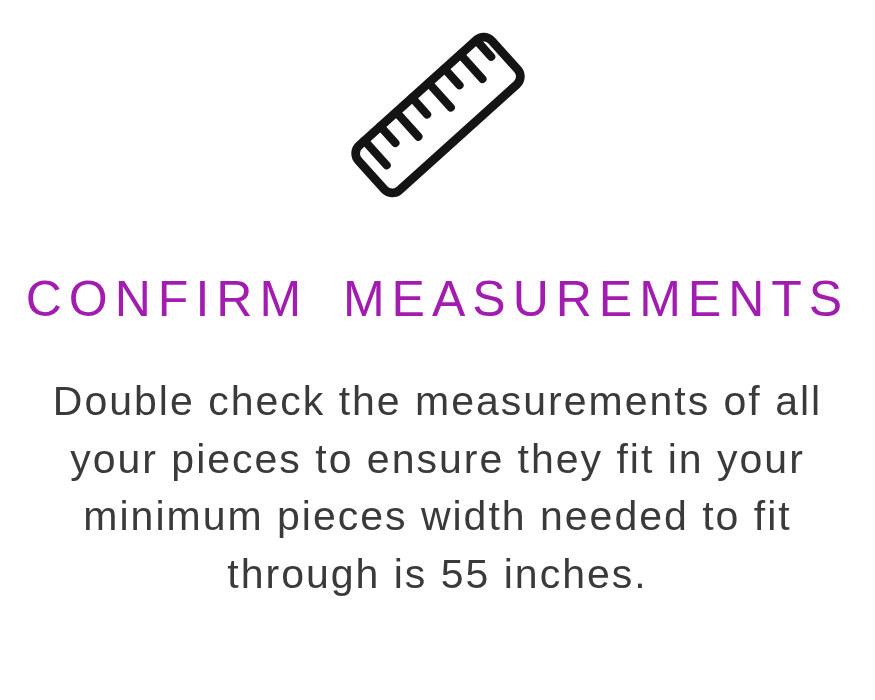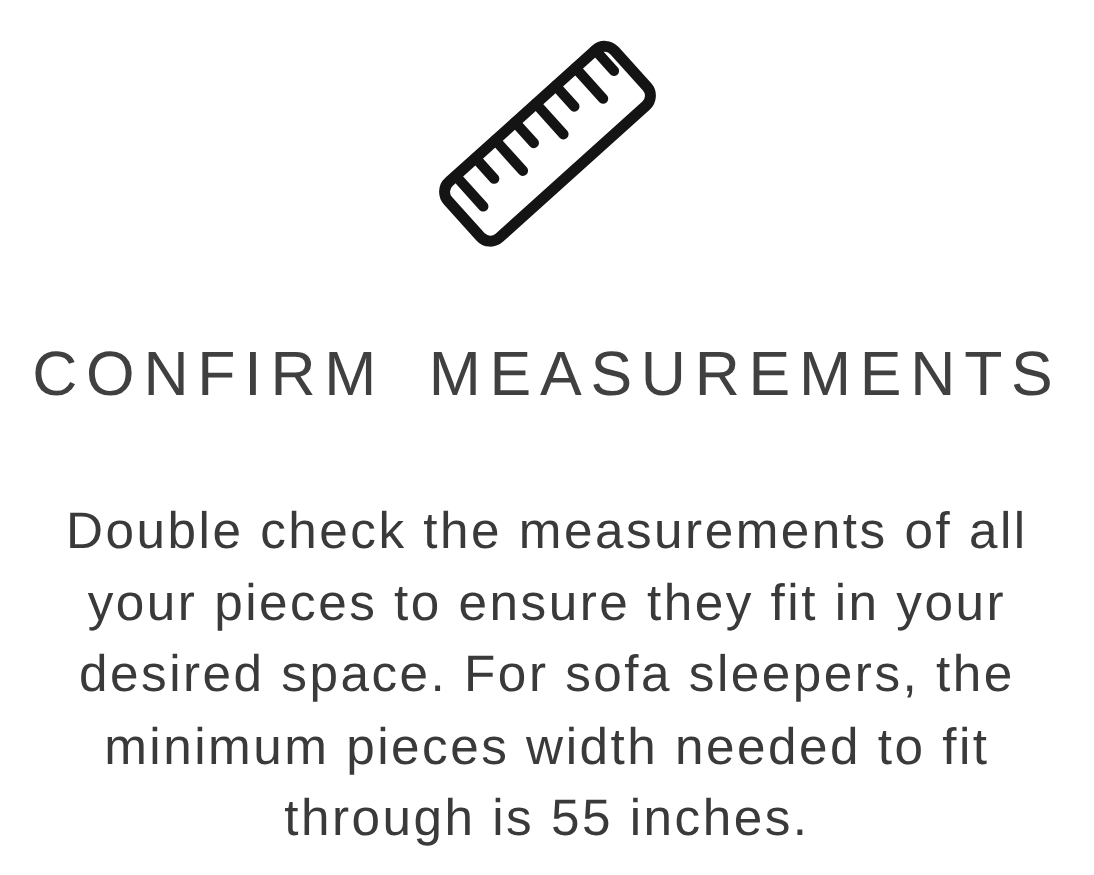--- a/index.html
+++ b/index.html
@@ -26,26 +26,26 @@
     align-items: center;
     justify-content: center;
   }
   .heading {
     margin: 64px 0 0 0;
     font-size: 50px;
     line-height: 50px;
     font-weight: 400;
     letter-spacing: 7px;
     word-spacing: 14px;
-    color: #404040;
+    color: #a21caf;
     white-space: nowrap;
     text-align: center;
   }
   .body-copy {
-    margin-top: 72px;
+    margin-top: 49px;
     width: 875px;
     text-align: center;
     color: #3a3a3a;
     font-size: 41px;
     line-height: 57.5px;
     letter-spacing: 2px;
     font-weight: 400;
   }
   .body-line {
     white-space: nowrap;
@@ -63,18 +63,17 @@
         <path stroke-width="8.5" d="M26 67v34 M48 67v23 M70 67v34 M92 67v23 M115 67v34 M137 67v23 M159 67v34 M181 67v23"></path>
       </g>
     </svg>
   </div>
 
   <h1 class="heading">CONFIRM MEASUREMENTS</h1>
 
   <div class="body-copy">
     <div class="body-line">Double check the measurements of all</div>
     <div class="body-line">your pieces to ensure they fit in your</div>
-    <div class="body-line">desired space. For sofa sleepers, the</div>
     <div class="body-line">minimum pieces width needed to fit</div>
     <div class="body-line">through is 55 inches.</div>
   </div>
 
 </div>
 
 </body></html>

